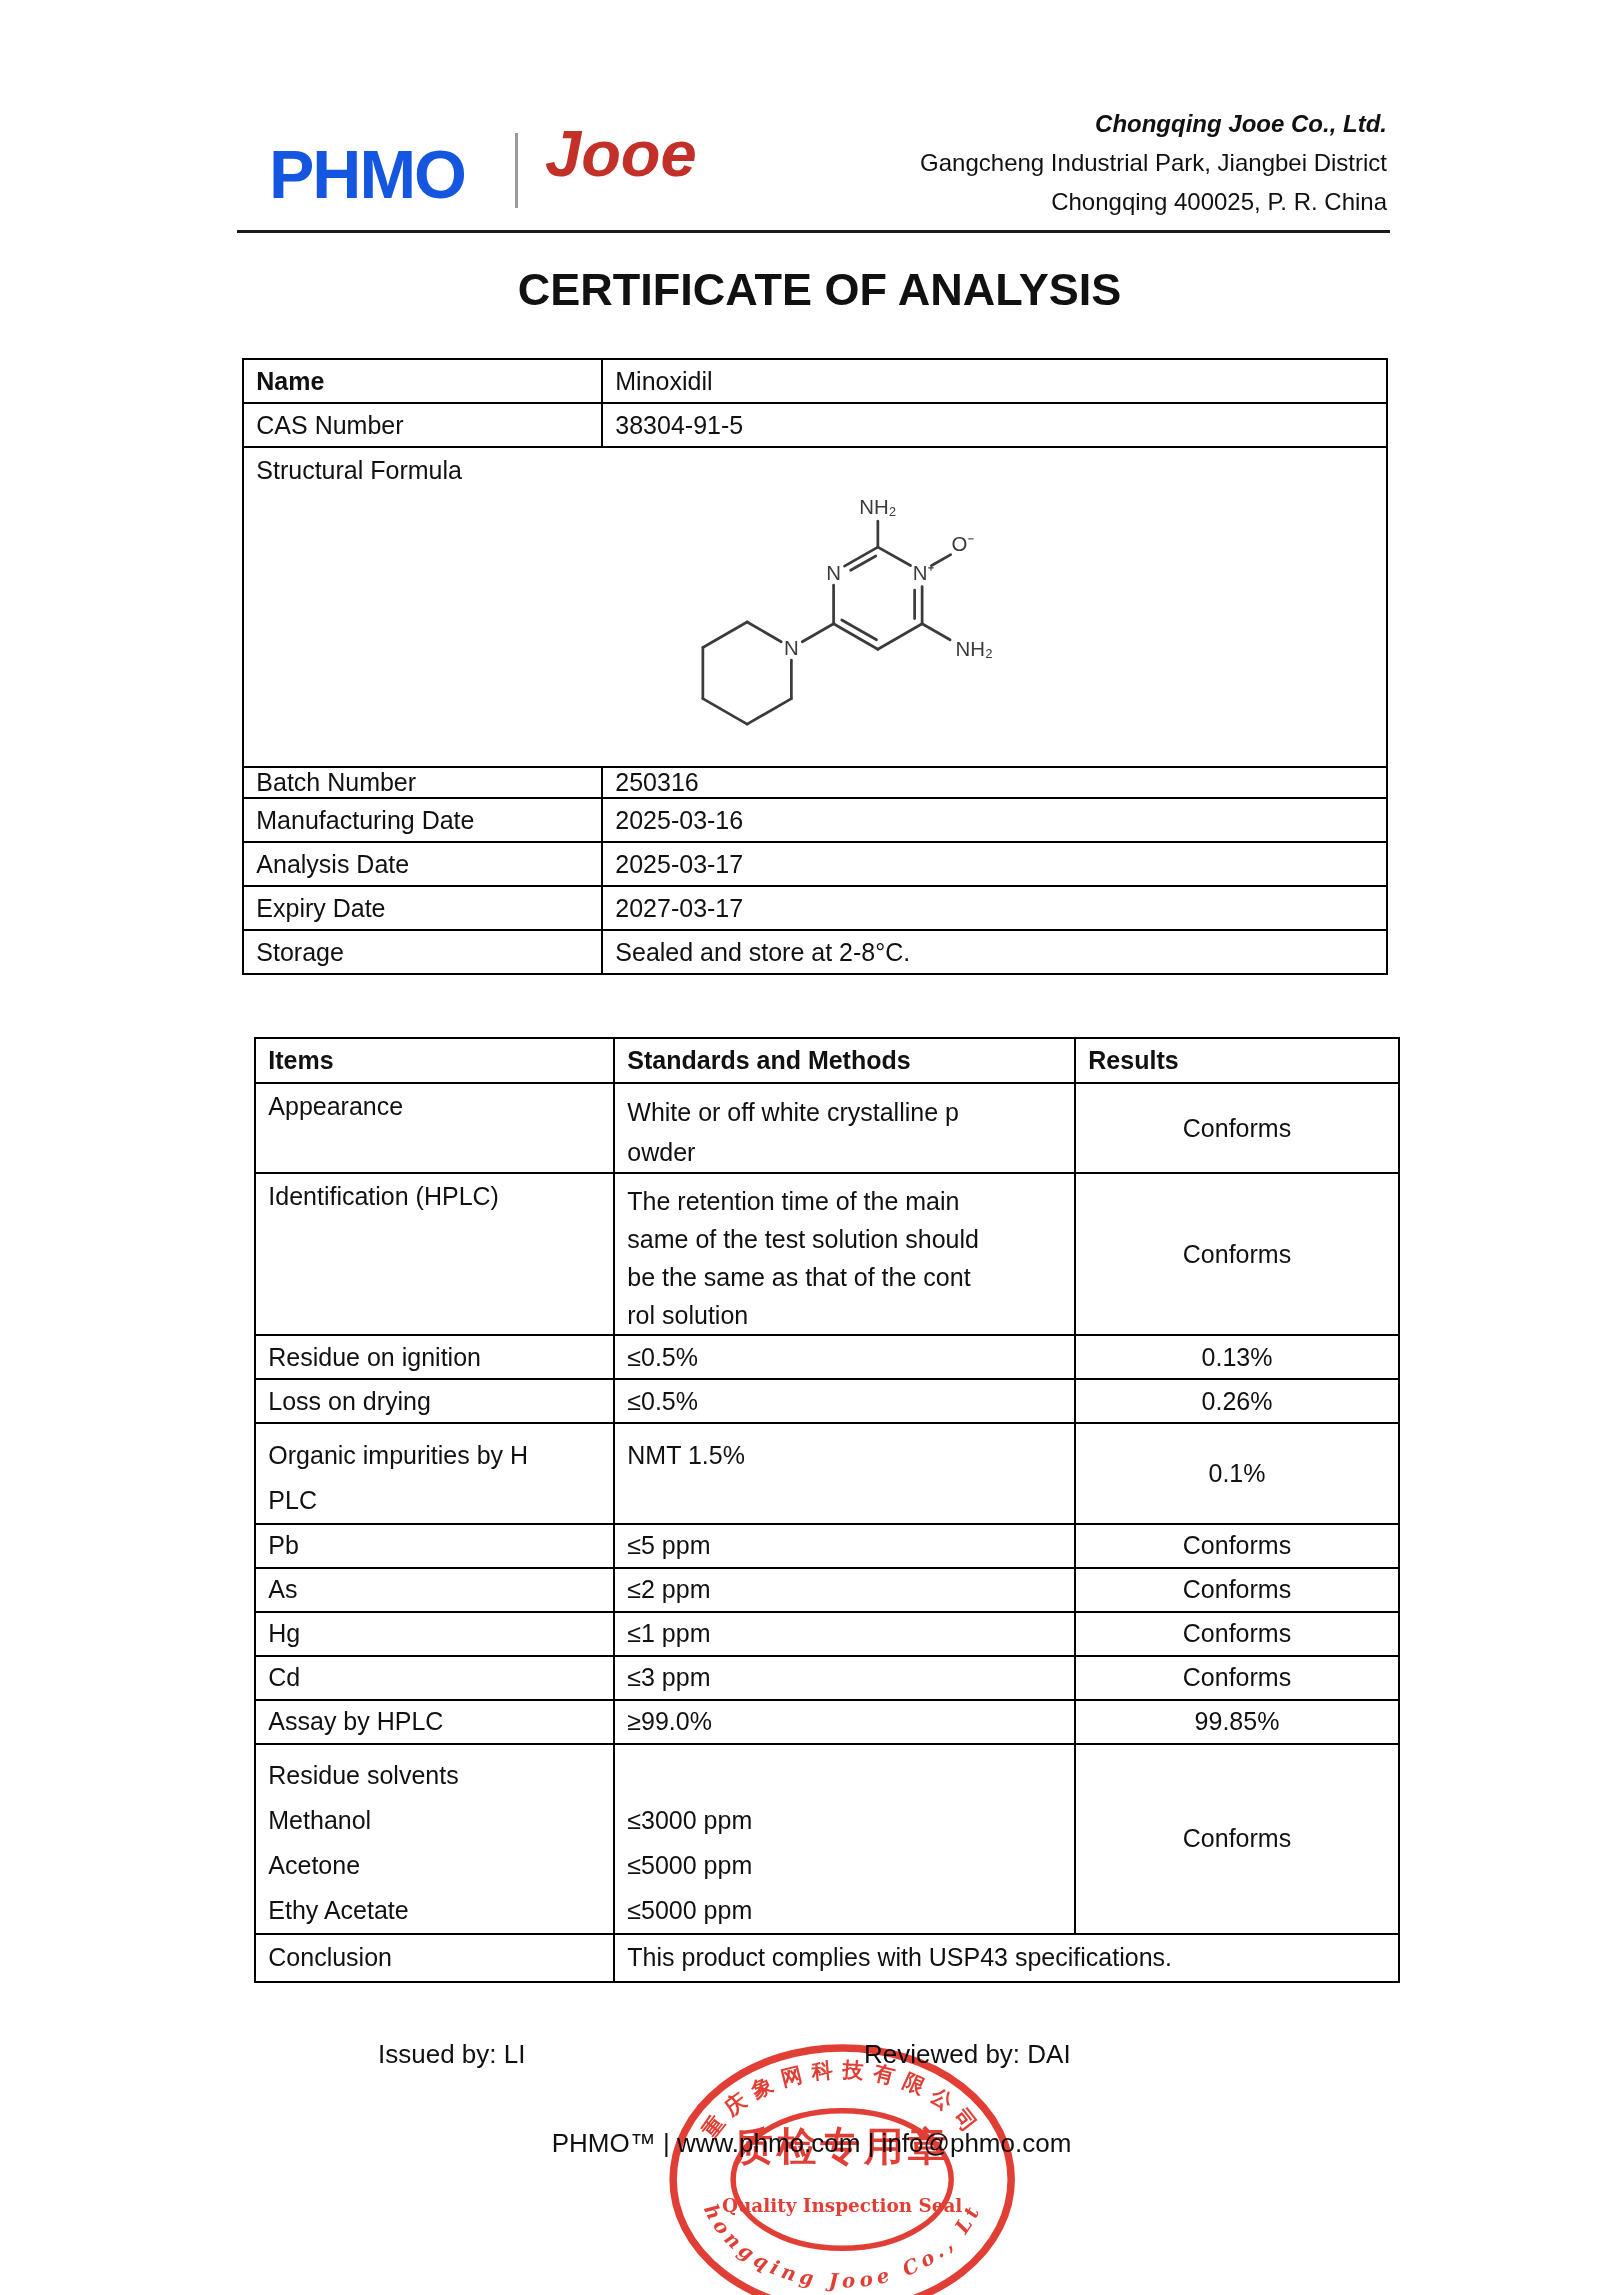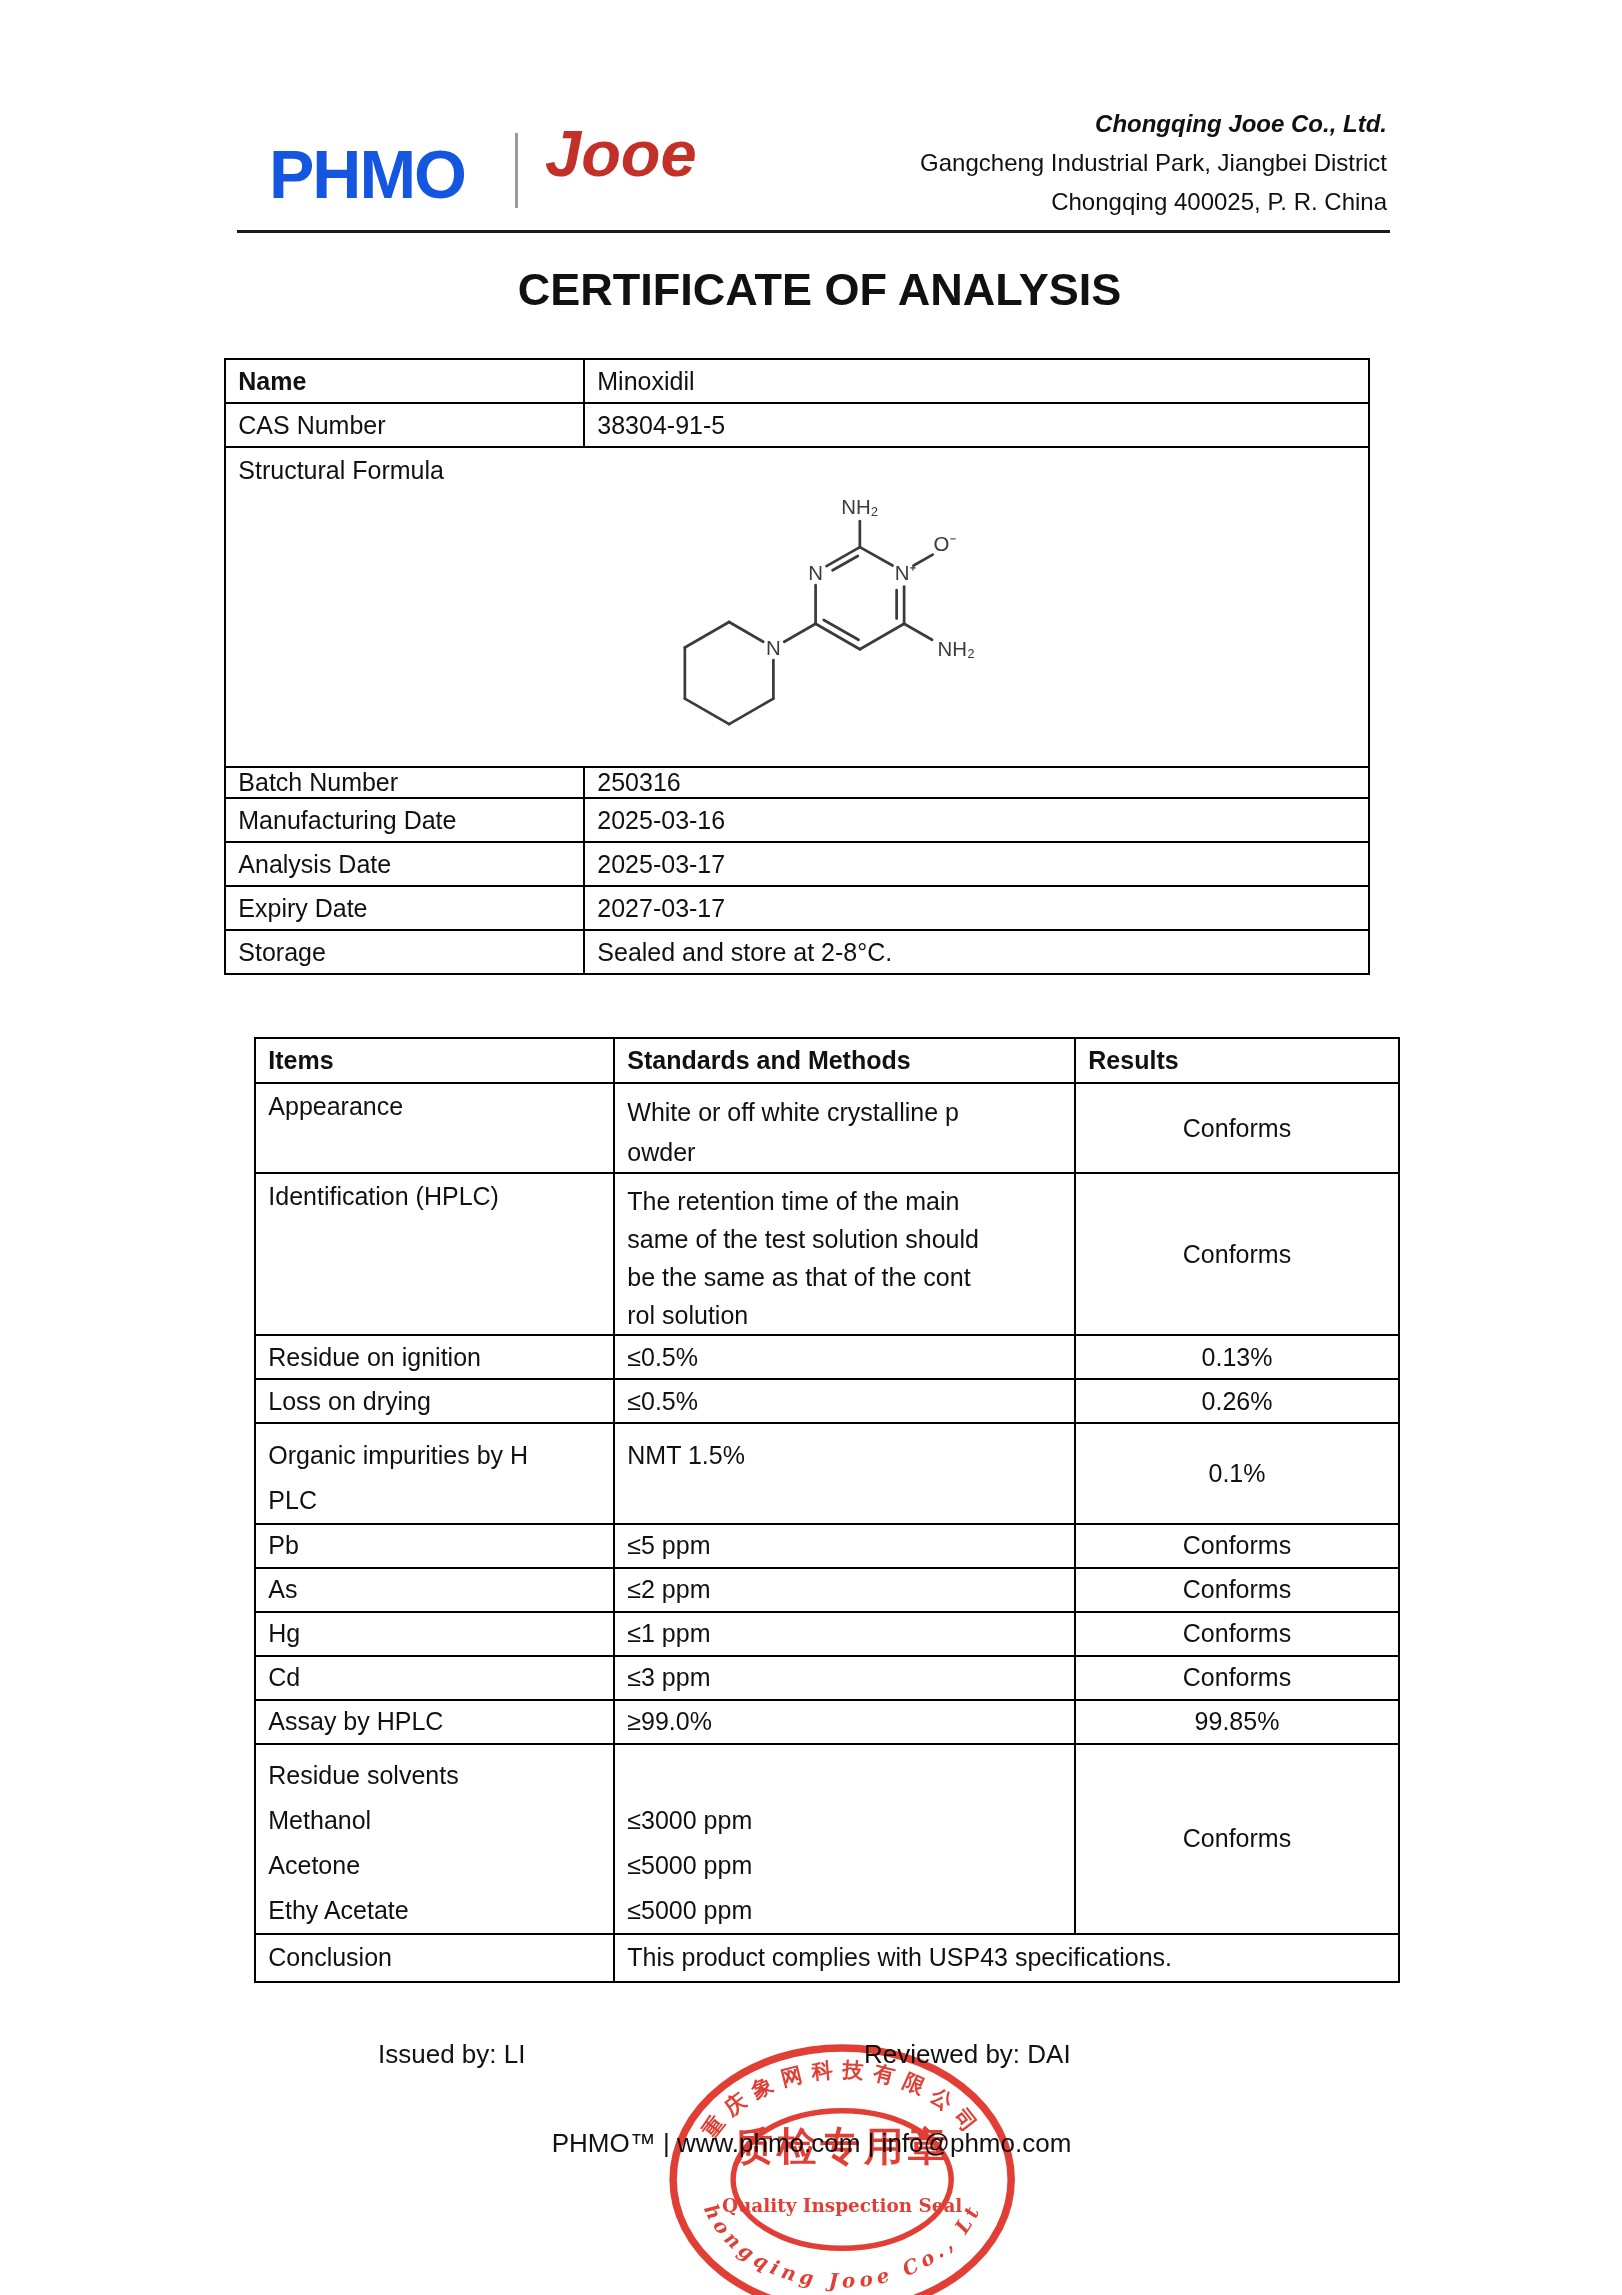--- a/index.html
+++ b/index.html
@@ -16,21 +16,21 @@
   .company .cname{font-weight:bold;font-style:italic;}
   .head-rule{position:absolute;left:237px;top:230px;width:1153px;height:2.7px;background:#1a1a1a;}
 
   
   .doc-title{position:absolute;left:8px;top:264px;width:100%;text-align:center;
              font-size:45px;font-weight:800;letter-spacing:0px;}
 
   
   table{border-collapse:collapse;table-layout:fixed;}
   td{border:2px solid #000;font-size:25px;padding:0 12.3px;vertical-align:middle;overflow:hidden;}
-  .t1{position:absolute;left:224px;top:358px;width:1144px;}
+  .t1{position:absolute;left:242px;top:358px;width:1144px;}
   .t2{position:absolute;left:254px;top:1037px;width:1144px;}
   .bold{font-weight:bold;}
   .c{text-align:center;padding:0 4px;}
   .top{vertical-align:top;padding-top:8.2px;}
   .lnA{height:40px;line-height:40px;}
   .lnI{height:38px;line-height:38px;}
   .lnB{height:45px;line-height:45px;}
   .struct-cell{position:relative;padding:9px;}
   .struct-label{position:absolute;left:12.3px;top:8.2px;font-size:25px;}
 

